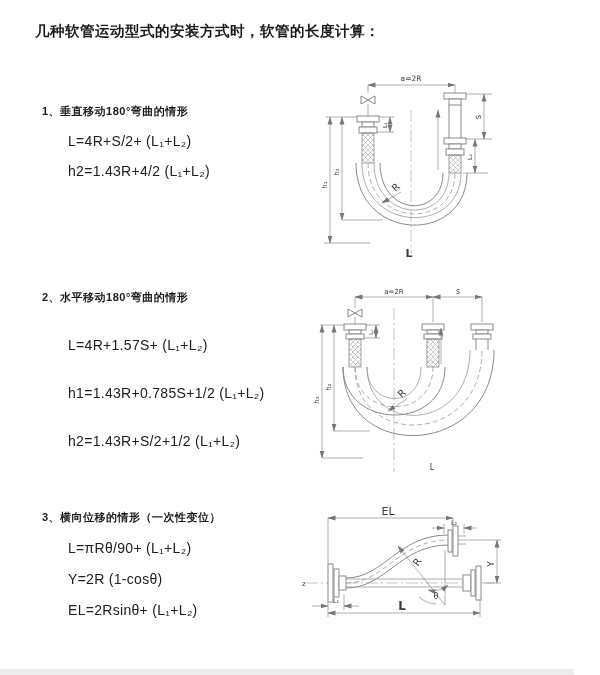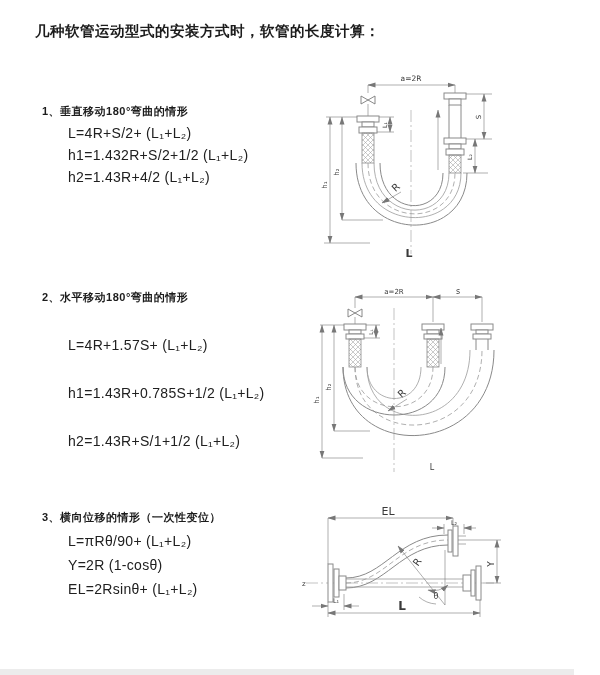--- a/index.html
+++ b/index.html
@@ -2,23 +2,23 @@
 <html><head>
 <meta charset="utf-8">
 <style>
   html,body{margin:0;padding:0;background:#ffffff;}
   #page{position:relative;width:574px;height:675px;background:#ffffff;overflow:hidden;
         font-family:"Liberation Sans","DejaVu Sans",sans-serif;color:#1c1c1c;}
   .title{position:absolute;left:35px;top:22px;font-size:14.5px;font-weight:700;letter-spacing:.5px;}
   .section{position:absolute;left:42px;}
   .sec-head{font-size:11px;font-weight:700;letter-spacing:.5px;}
   .formula{font-size:14px;font-weight:400;letter-spacing:.3px;padding-left:26px;color:#202020;}
-  #sec1{top:104px;} #sec1 .formula{margin-top:6px;}
+  #sec1{top:104px;} #sec1 .formula{margin-top:14px;}
   #sec2{top:290px;} #sec2 .formula{margin-top:32px;}
-  #sec3{top:510px;} #sec3 .formula{margin-top:8px;}
+  #sec3{top:510px;} #sec3 .formula{margin-top:15px;}
   .diagram{position:absolute;}
   #dg1{left:308px;top:60px;} #dg2{left:308px;top:282px;} #dg3{left:298px;top:498px;}
   .drw{stroke:#8a8a8a;fill:none;stroke-width:1;}
   .drw2{stroke:#9a9a9a;fill:none;stroke-width:.8;}
   .dsh{stroke:#9a9a9a;fill:none;stroke-width:.8;stroke-dasharray:5 3;}
   .dim{stroke:#7a7a7a;fill:none;stroke-width:.6;}
   .cl{stroke:#9a9a9a;fill:none;stroke-width:.6;stroke-dasharray:12 3 2 3;}
   .fit{fill:#ffffff;stroke:#8a8a8a;stroke-width:1;}
   .vlv{fill:none;stroke:#7a7a7a;stroke-width:.9;}
   text.dl{fill:#3a3a3a;font-family:"DejaVu Sans",sans-serif;}
@@ -27,29 +27,28 @@
 </head>
 <body>
 
 <div id="page">
 
   <div class="title">几种软管运动型式的安装方式时，软管的长度计算：</div>
 
   <div class="section" id="sec1">
     <div class="sec-head">1、垂直移动180°弯曲的情形</div>
     <div class="formula">L=4R+S/2+ (L₁+L₂)</div>
-    <div class="formula">h1=1.432R+S/2+1/2 (L₁+L₂)</div>
     <div class="formula">h2=1.43R+4/2 (L₁+L₂)</div>
   </div>
 
   <div class="section" id="sec2">
     <div class="sec-head">2、水平移动180°弯曲的情形</div>
     <div class="formula">L=4R+1.57S+ (L₁+L₂)</div>
     <div class="formula">h1=1.43R+0.785S+1/2 (L₁+L₂)</div>
-    <div class="formula">h2=1.43R+S/1+1/2 (L₁+L₂)</div>
+    <div class="formula">h2=1.43R+S/2+1/2 (L₁+L₂)</div>
   </div>
 
   <div class="section" id="sec3">
     <div class="sec-head">3、横向位移的情形（一次性变位）</div>
     <div class="formula">L=πRθ/90+ (L₁+L₂)</div>
     <div class="formula">Y=2R (1-cosθ)</div>
     <div class="formula">EL=2Rsinθ+ (L₁+L₂)</div>
   </div>
 
   <svg class="diagram" id="dg1" width="290" height="200" viewBox="0 0 290 200" role="img">

